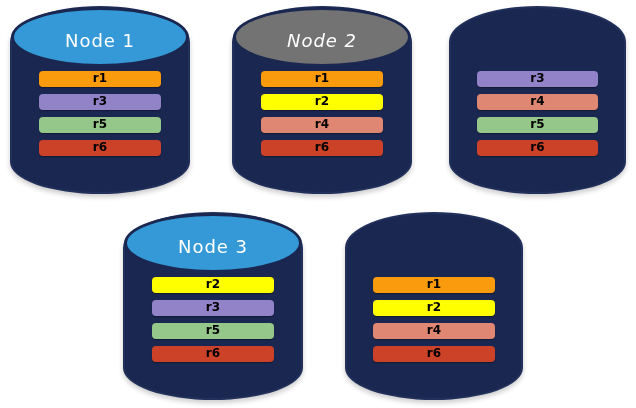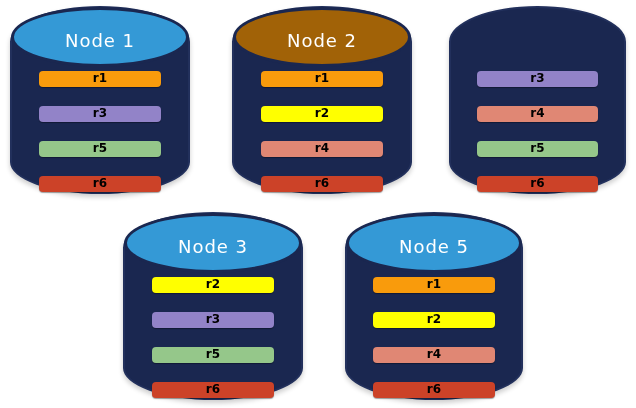--- a/index.html
+++ b/index.html
@@ -60,21 +60,21 @@
     top: 3px;
   }
   .bars {
     position: absolute;
     left: 0;
     top: 60px;
     width: 100%;
     display: flex;
     flex-direction: column;
     align-items: center;
-    gap: 19px;
+    gap: 7px;
     padding-top: 5px;
     box-sizing: border-box;
   }
   .bar {
     width: 68%;
     height: 16px;
     border-radius: 4px;
     display: flex;
     align-items: center;
     justify-content: center;
@@ -109,21 +109,21 @@
         <div class="bar" style="background: rgb(149, 199, 138);">
           <span class="bar-label">r5</span>
         </div>
         <div class="bar" style="background: rgb(204, 66, 40);">
           <span class="bar-label">r6</span>
         </div>
       </div>
     </div>
     <div class="node" style="left: 232px; top: 6px; width: 180px; height: 188px;">
       <div class="cyl-body" style="background: rgb(26, 39, 80);"></div>
-      <div class="cyl-top" style="background: #a16207;">
+      <div class="cyl-top" style="background: #737373; font-style: italic;">
         <span class="cyl-title" style="color: rgb(255, 255, 255);">Node  2</span>
       </div>
       <div class="bars">
         <div class="bar" style="background: rgb(249, 155, 12);">
           <span class="bar-label">r1</span>
         </div>
         <div class="bar" style="background: rgb(255, 255, 0);">
           <span class="bar-label">r2</span>
         </div>
         <div class="bar" style="background: rgb(224, 135, 116);">
@@ -166,23 +166,20 @@
         <div class="bar" style="background: rgb(149, 199, 138);">
           <span class="bar-label">r5</span>
         </div>
         <div class="bar" style="background: rgb(204, 66, 40);">
           <span class="bar-label">r6</span>
         </div>
       </div>
     </div>
     <div class="node" style="left: 345px; top: 212px; width: 178px; height: 188px;">
       <div class="cyl-body" style="background: rgb(26, 39, 80);"></div>
-      <div class="cyl-top" style="background: rgb(52, 153, 214);">
-        <span class="cyl-title" style="color: rgb(255, 255, 255);">Node  5</span>
-      </div>
       <div class="bars">
         <div class="bar" style="background: rgb(249, 155, 12);">
           <span class="bar-label">r1</span>
         </div>
         <div class="bar" style="background: rgb(255, 255, 0);">
           <span class="bar-label">r2</span>
         </div>
         <div class="bar" style="background: rgb(224, 135, 116);">
           <span class="bar-label">r4</span>
         </div>

